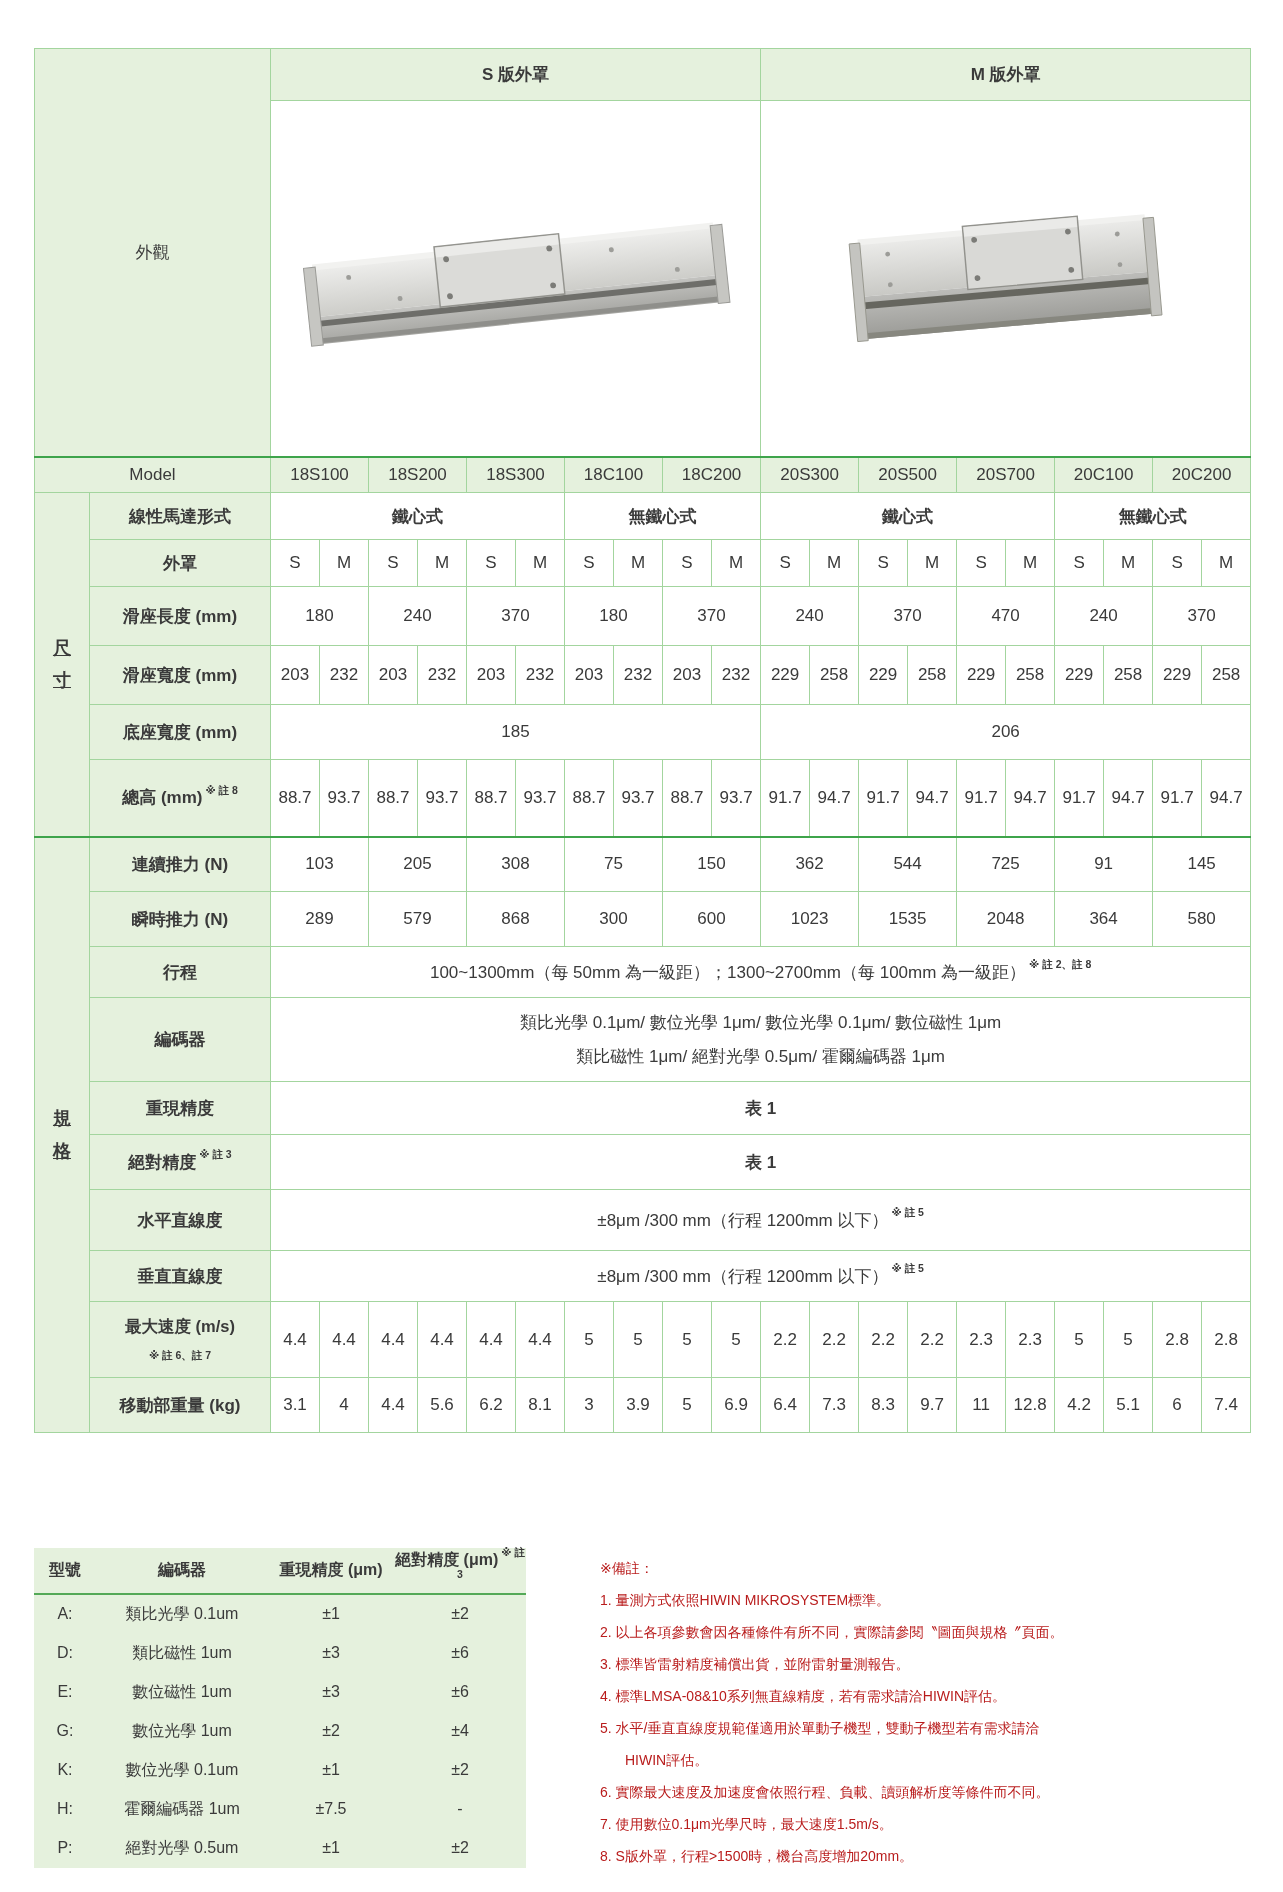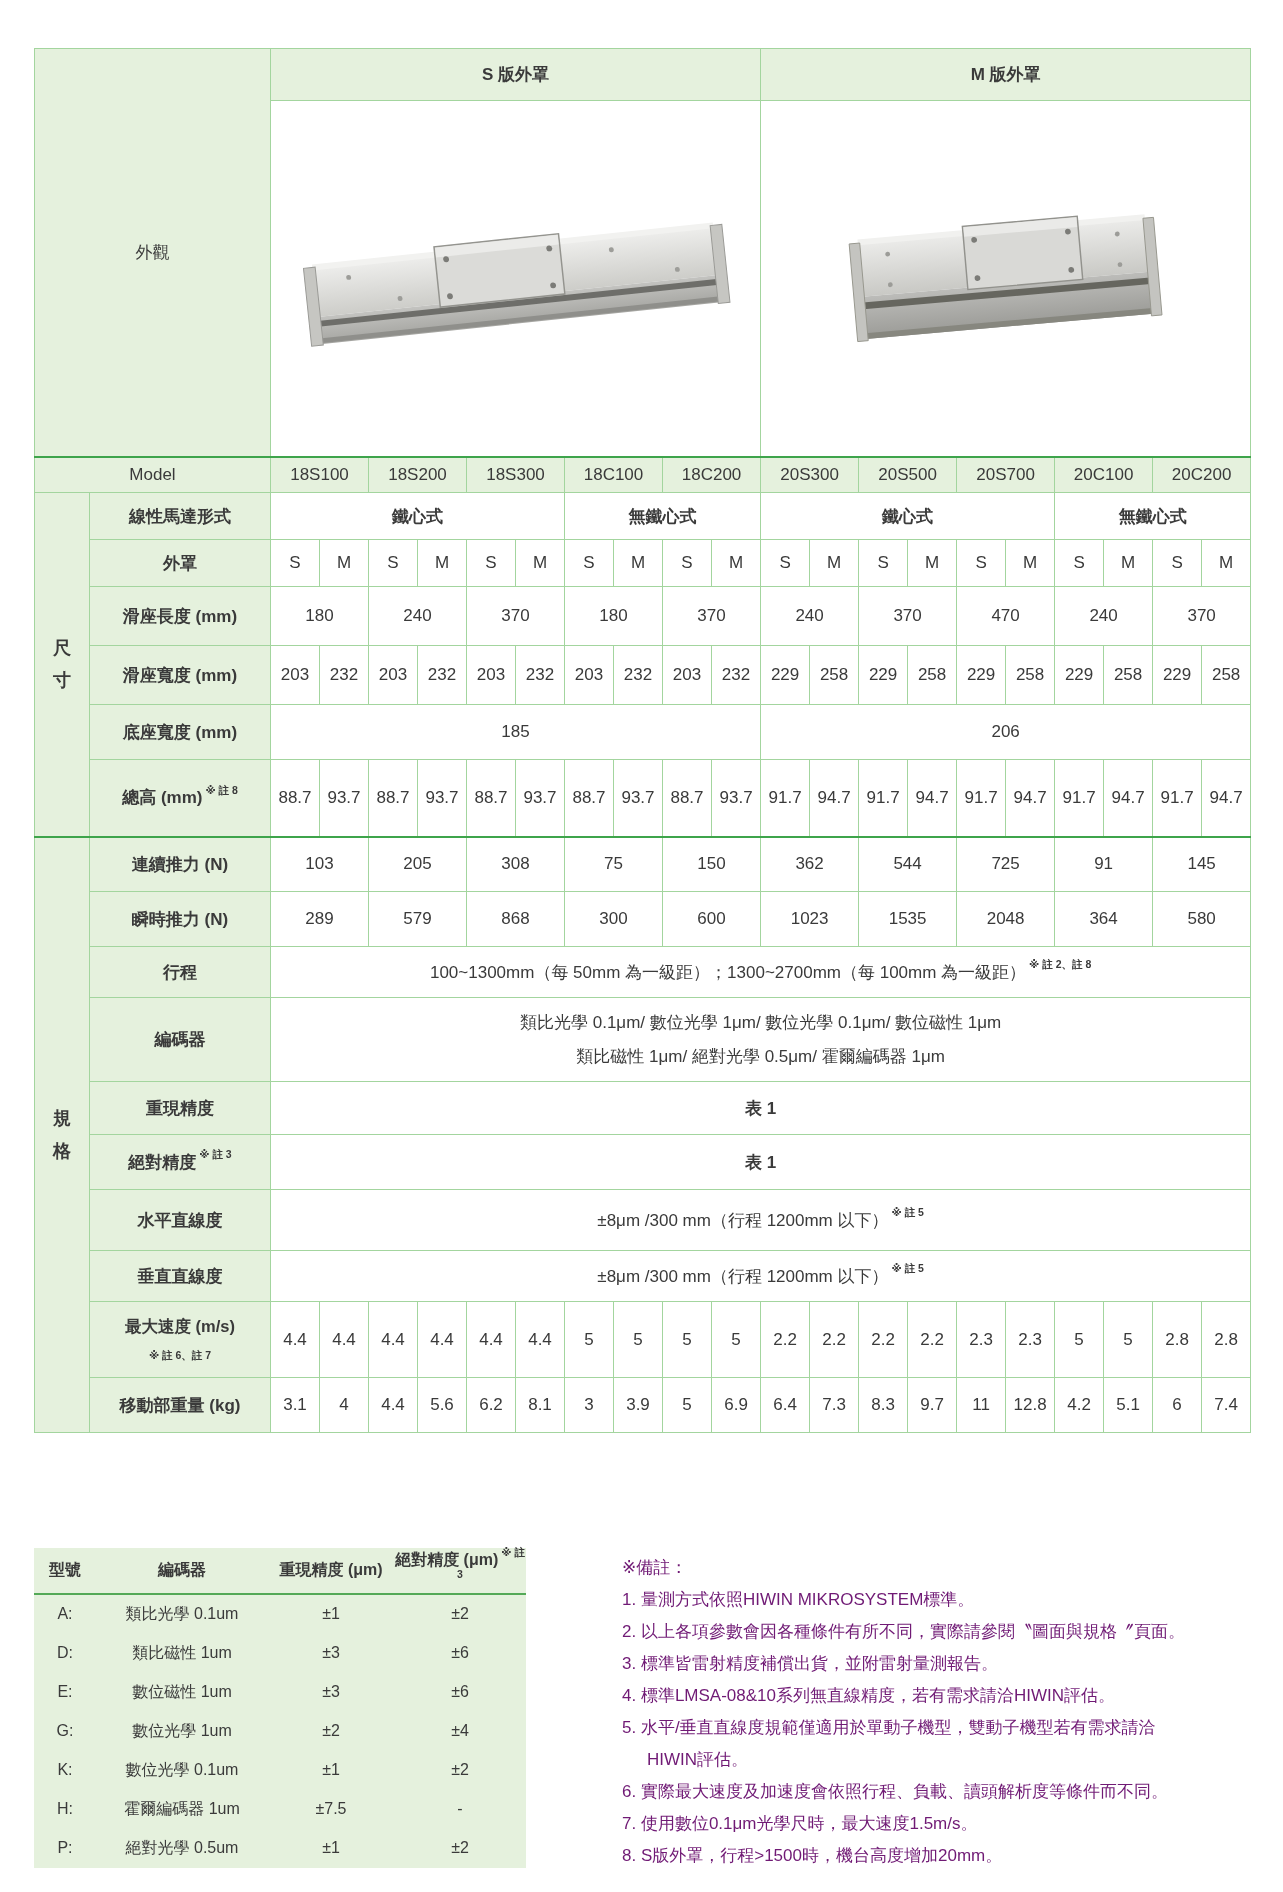--- a/index.html
+++ b/index.html
@@ -16,29 +16,29 @@
   table.spec td{border:1px solid var(--grid);text-align:center;vertical-align:middle;
                 font-size:17px;padding:0;color:var(--text);}
   .g{background:var(--panel);}
   .lab{background:var(--panel);font-weight:600;}
   .hd{background:var(--panel);font-weight:600;}
   .imgcell{background:#ffffff;}
   tr.thick>td{border-top:2.5px solid var(--divider);}
   .zh{font-weight:600;}
   .mid{font-weight:500;}
   sup.note{font-size:10.5px;font-weight:600;position:relative;top:-3px;margin-left:3px;letter-spacing:0;}
-  .vlabel{width:1.15em;margin:0 auto;line-height:1.8;font-weight:600;font-size:18px;word-break:break-all;}
+  .vlabel{width:1.15em;margin:0 auto;line-height:1.8;font-weight:600;font-size:18px;word-break:break-all;text-decoration:underline;}
   .two-line div.main{font-size:16.5px;font-weight:600;}
   .two-line div.mini{font-size:10.5px;font-weight:600;margin-top:11px;}
   .enc-line{line-height:1.95;font-weight:500;}
   .enc-wrap{position:absolute;left:34px;top:1548px;}
   table.enc{border-collapse:collapse;table-layout:fixed;width:492px;background:var(--panel);font-size:16px;}
   table.enc th{font-weight:600;border-bottom:2px solid #54a957;height:42px;text-align:center;color:var(--text);}
   table.enc td{height:37px;text-align:center;color:var(--text);}
-  .notes{position:absolute;left:622px;top:1552px;width:652px;font-size:17px;line-height:32px;color:#701a75;}
+  .notes{position:absolute;left:600px;top:1552px;width:652px;font-size:14px;line-height:32px;color:#b91c1c;}
   .notes .notes-title{font-weight:500;}
   .note-item{white-space:pre-line;padding-left:25px;text-indent:-25px;}
   svg{display:block;margin:0 auto;}
 </style>
 </head>
 <body>
 
 <div class="page">
 
   <div class="spec-wrap">

